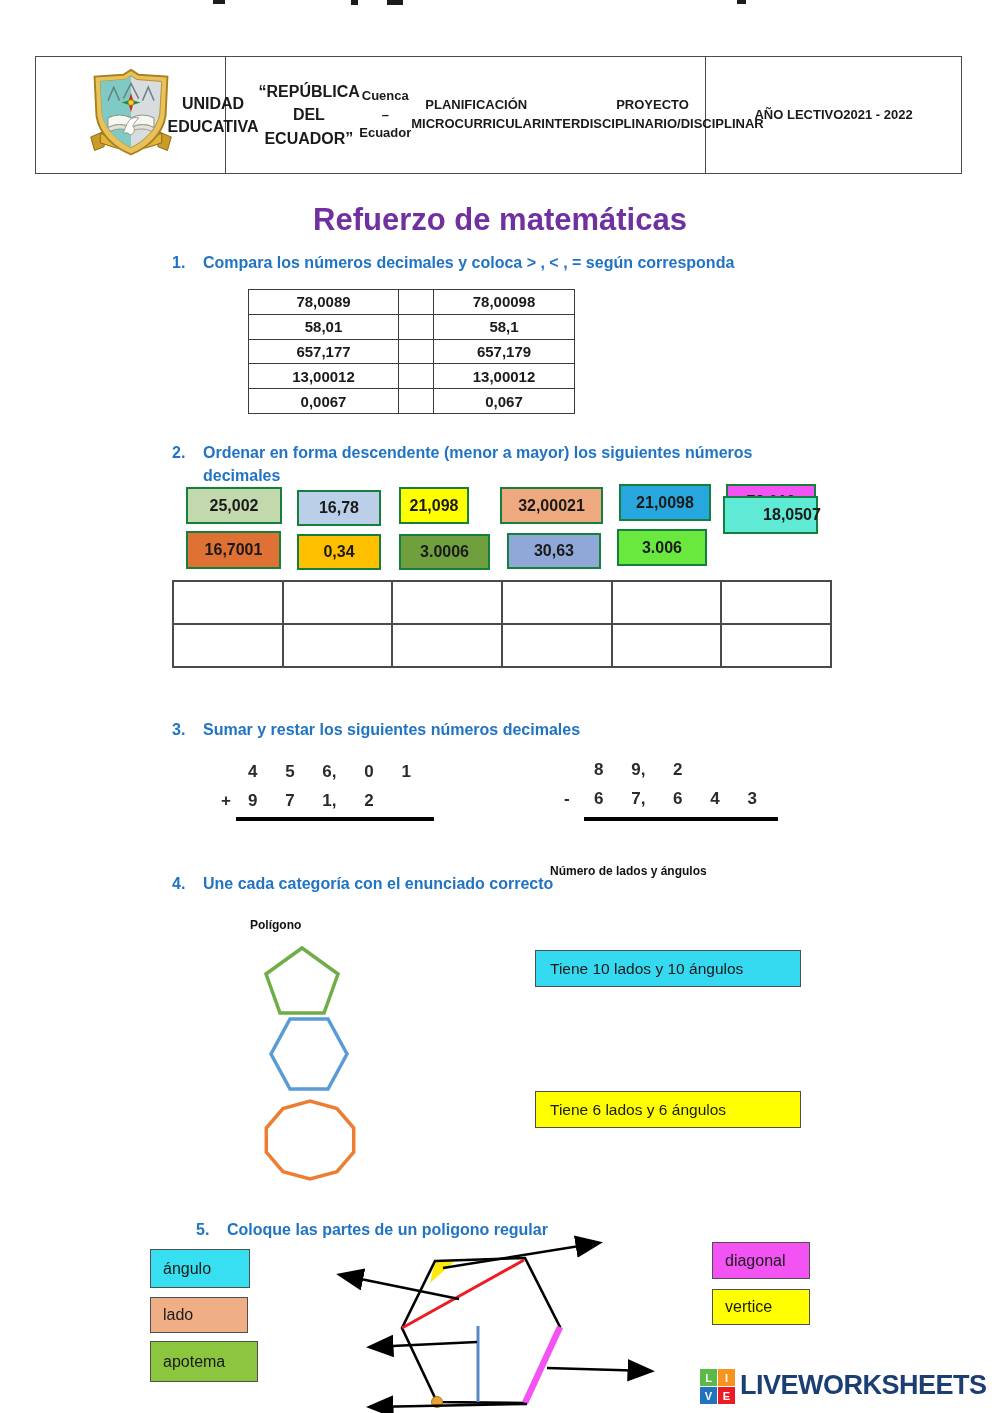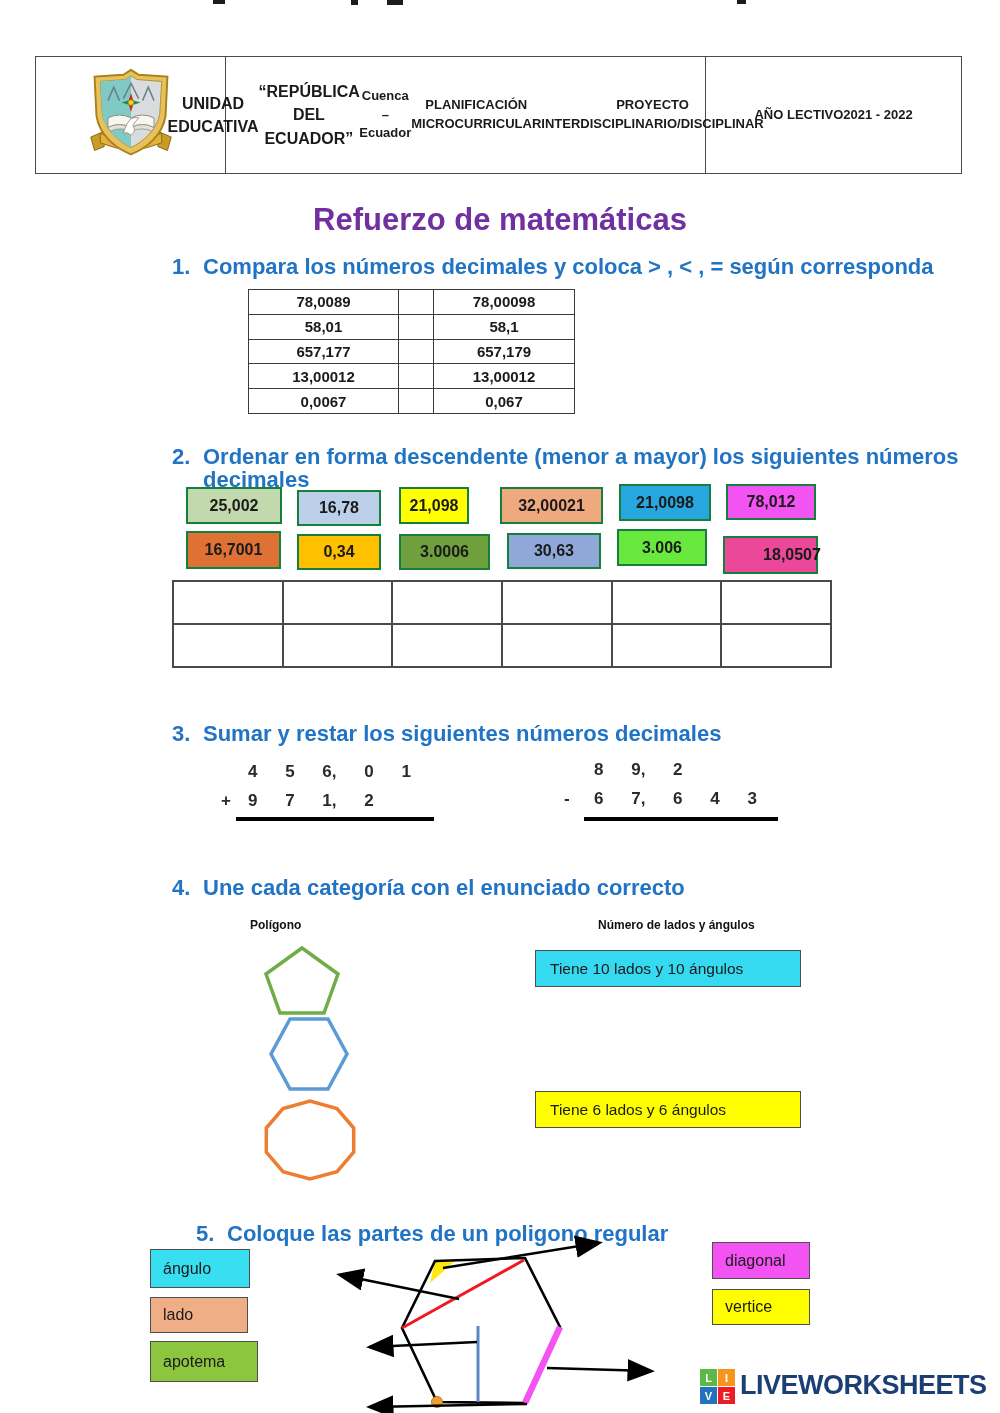--- a/index.html
+++ b/index.html
@@ -15,21 +15,21 @@
   .hdr-cell{box-sizing:border-box;display:flex;align-items:center;justify-content:center;}
   .hdr-c1{width:191px;border-right:1.6px solid #4a4a4a;}
   .hdr-c2{width:480px;border-right:1.6px solid #4a4a4a;text-align:center;line-height:1.45;}
   .hdr-c3{width:256px;text-align:center;line-height:1.6;}
   .h-big{font-size:16px;font-weight:bold;}
   .h-sm{font-size:13px;font-weight:bold;}
 
   .page-title{left:0;top:202px;width:1000px;text-align:center;
               font-size:31px;font-weight:bold;color:#7030a0;}
 
-  .qhead{font-weight:bold;font-size:22px;color:#2174c4;white-space:nowrap;}
+  .qhead{font-weight:bold;font-size:16px;color:#2174c4;white-space:nowrap;}
   .qnum{display:inline-block;width:31px;}
 
   
   table.cmp{border-collapse:collapse;}
   table.cmp td{border:1.6px solid #3b3b3b;height:23.8px;text-align:center;
                font-size:15px;font-weight:600;padding:0;}
   .cmp-l{width:149px;} .cmp-m{width:34px;} .cmp-r{width:140px;}
 
   
   .tile{position:absolute;box-sizing:border-box;border:2px solid #15803d;
@@ -158,21 +158,21 @@
   <div class="tile" style="left: 399px; top: 487px; width: 70px; height: 37px; background-color: rgb(255, 255, 0);">21,098</div>
   <div class="tile" style="left: 500px; top: 487px; width: 103px; height: 37px; background-color: rgb(239, 169, 126);">32,00021</div>
   <div class="tile" style="left: 619px; top: 484px; width: 92px; height: 37px; background-color: rgb(39, 167, 221);">21,0098</div>
   <div class="tile" style="left: 726px; top: 484px; width: 90px; height: 36px; background-color: rgb(244, 83, 244);">78,012</div>
 
   <div class="tile" style="left: 186px; top: 531px; width: 95px; height: 38px; background-color: rgb(223, 113, 52);">16,7001</div>
   <div class="tile" style="left: 297px; top: 534px; width: 84px; height: 36px; background-color: rgb(255, 192, 0);">0,34</div>
   <div class="tile" style="left: 399px; top: 534px; width: 91px; height: 36px; background-color: rgb(112, 160, 61);">3.0006</div>
   <div class="tile" style="left: 507px; top: 533px; width: 94px; height: 36px; background-color: rgb(143, 168, 216);">30,63</div>
   <div class="tile" style="left: 617px; top: 529px; width: 90px; height: 37px; background-color: rgb(105, 233, 62);">3.006</div>
-  <div class="tile" style="left: 723px; top: 536px; width: 95px; height: 38px; background-color: #ec4899; padding-left: 43px;">18,0507</div>
+  <div class="tile" style="left: 723px; top: 496px; width: 95px; height: 38px; background-color: #5eead4; padding-left: 43px;">18,0507</div>
 
   <div class="abs agrid" style="left:172px;top:580px;width:660px;height:88px;">
     <div class="acell"></div>
     <div class="acell"></div>
     <div class="acell"></div>
     <div class="acell"></div>
     <div class="acell"></div>
     <div class="acell"></div>
     <div class="acell"></div>
     <div class="acell"></div>
@@ -194,21 +194,21 @@
   <div class="abs digits" style="left:594px;top:760px;text-align:right;">8 9, 2</div>
   <div class="abs opsign" style="left:564px;top:789px;">-</div>
   <div class="abs digits" style="left:594px;top:789px;">6 7, 6 4 3</div>
   <div class="abs oprule" style="left:584px;top:817px;width:194px;"></div>
 
   <div class="abs qhead" style="left:172px;top:875px;">
     <span class="qnum">4.</span><span>Une cada categoría con el enunciado correcto</span>
   </div>
 
   <div class="abs colhead" style="left:250px;top:918px;">Polígono</div>
-  <div class="abs colhead" style="left:550px;top:918px;margin-left:48px;">Número de lados y ángulos</div>
+  <div class="abs colhead" style="left:550px;top:864px;">Número de lados y ángulos</div>
 
   <svg class="abs" style="left:262px;top:944px;" width="80" height="72" viewBox="0 0 80 72">
     <polygon points="40,4 76,30 62,69 18,69 4,30" fill="none" stroke-width="3.5" style="stroke: rgb(112, 173, 71);"></polygon>
   </svg>
   <svg class="abs" style="left:268px;top:1016px;" width="82" height="76" viewBox="0 0 82 76">
     <polygon points="22,3 60,3 79,38 60,73 22,73 3,38" fill="none" stroke-width="3.5" style="stroke: rgb(91, 155, 213);"></polygon>
   </svg>
   <svg class="abs" style="left:260px;top:1098px;" width="100" height="84" viewBox="0 0 100 84">
     <polygon points="93.7,54.1 77,73.6 50,81 23,73.6 6.3,54.1 6.3,30 23,10.5 50,3 77,10.5 93.7,30" fill="none" stroke-width="3.5" style="stroke: rgb(237, 125, 49);"></polygon>
   </svg>

